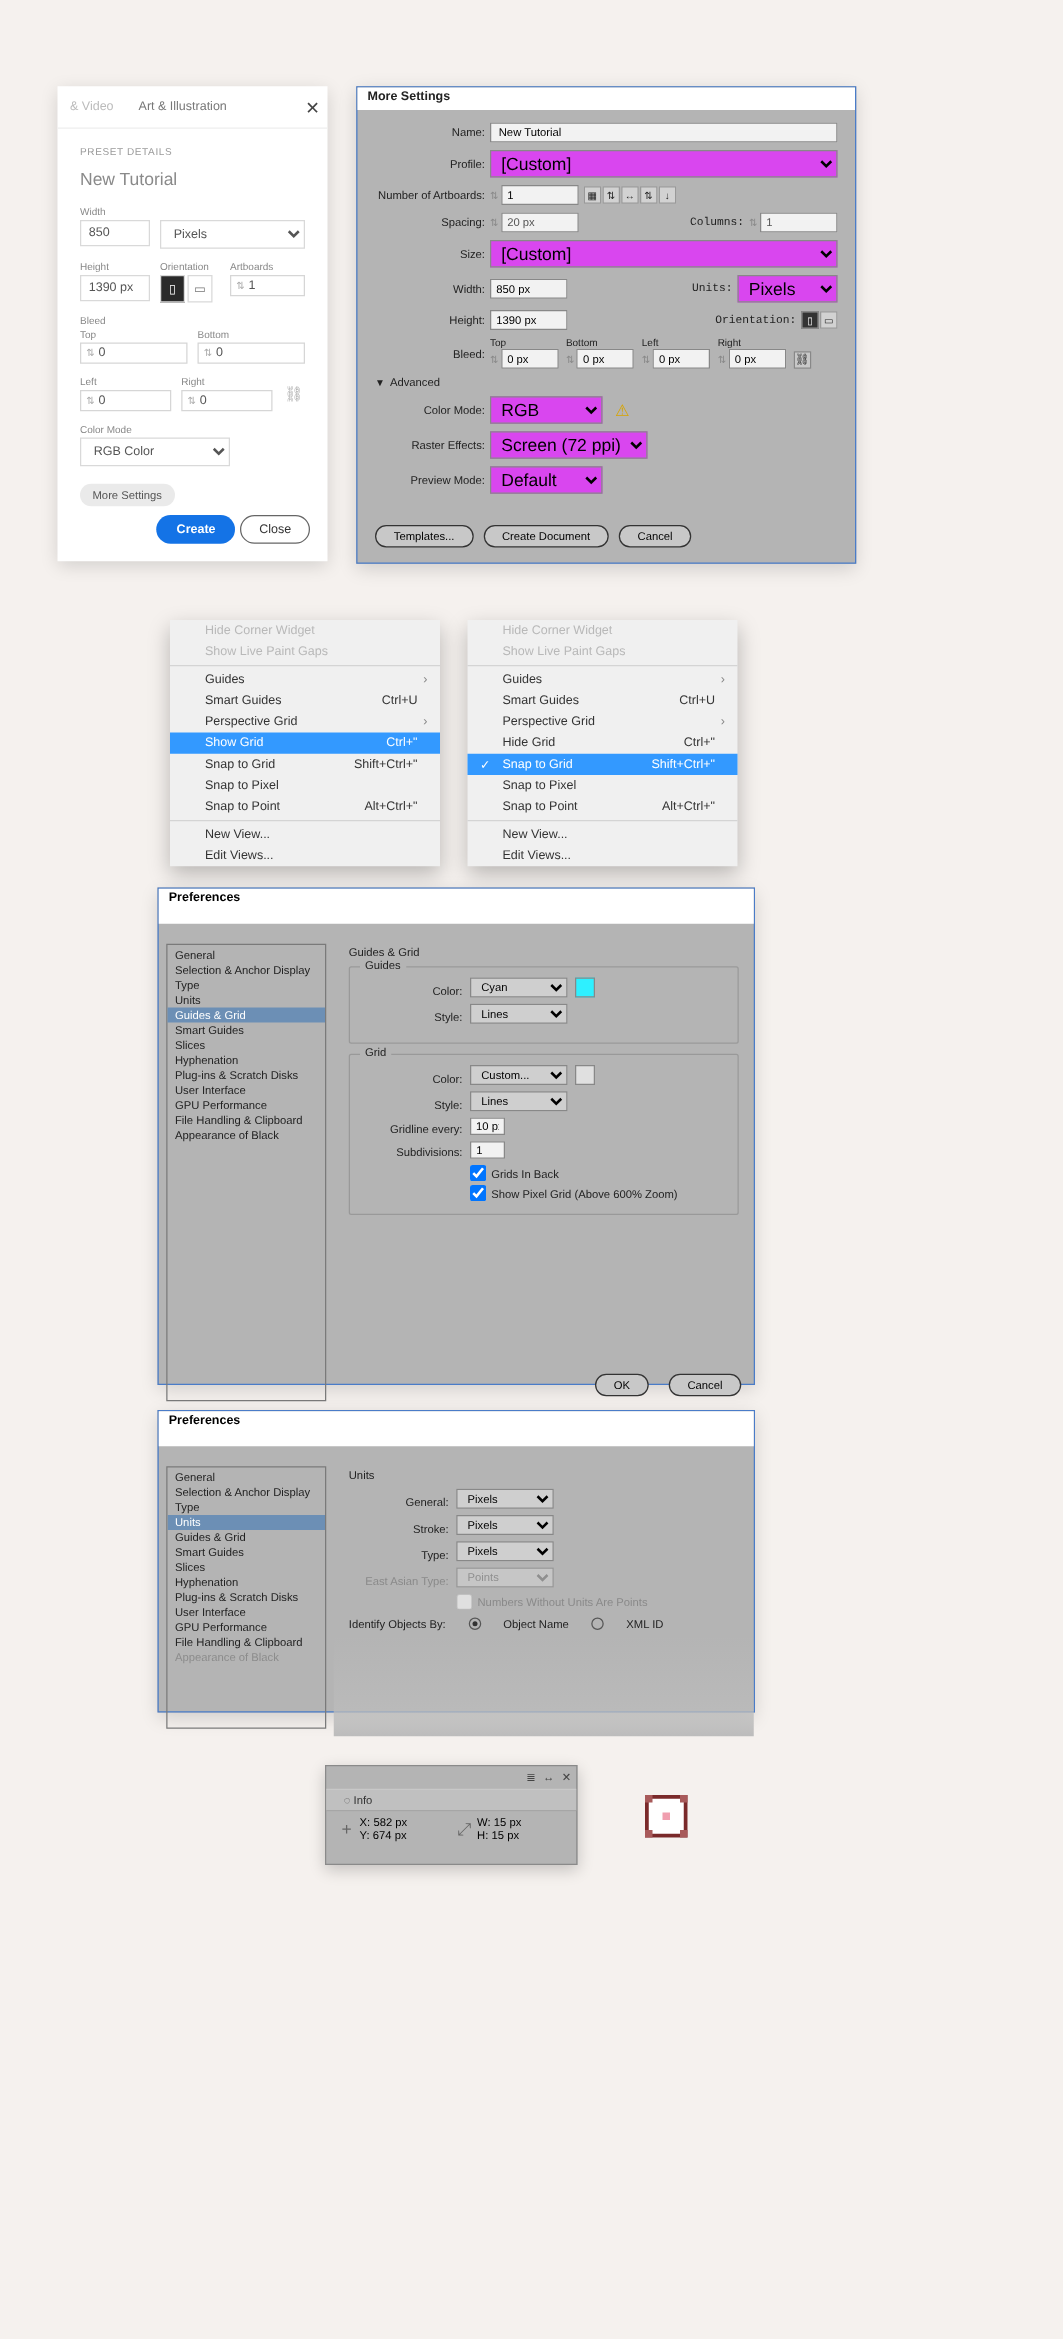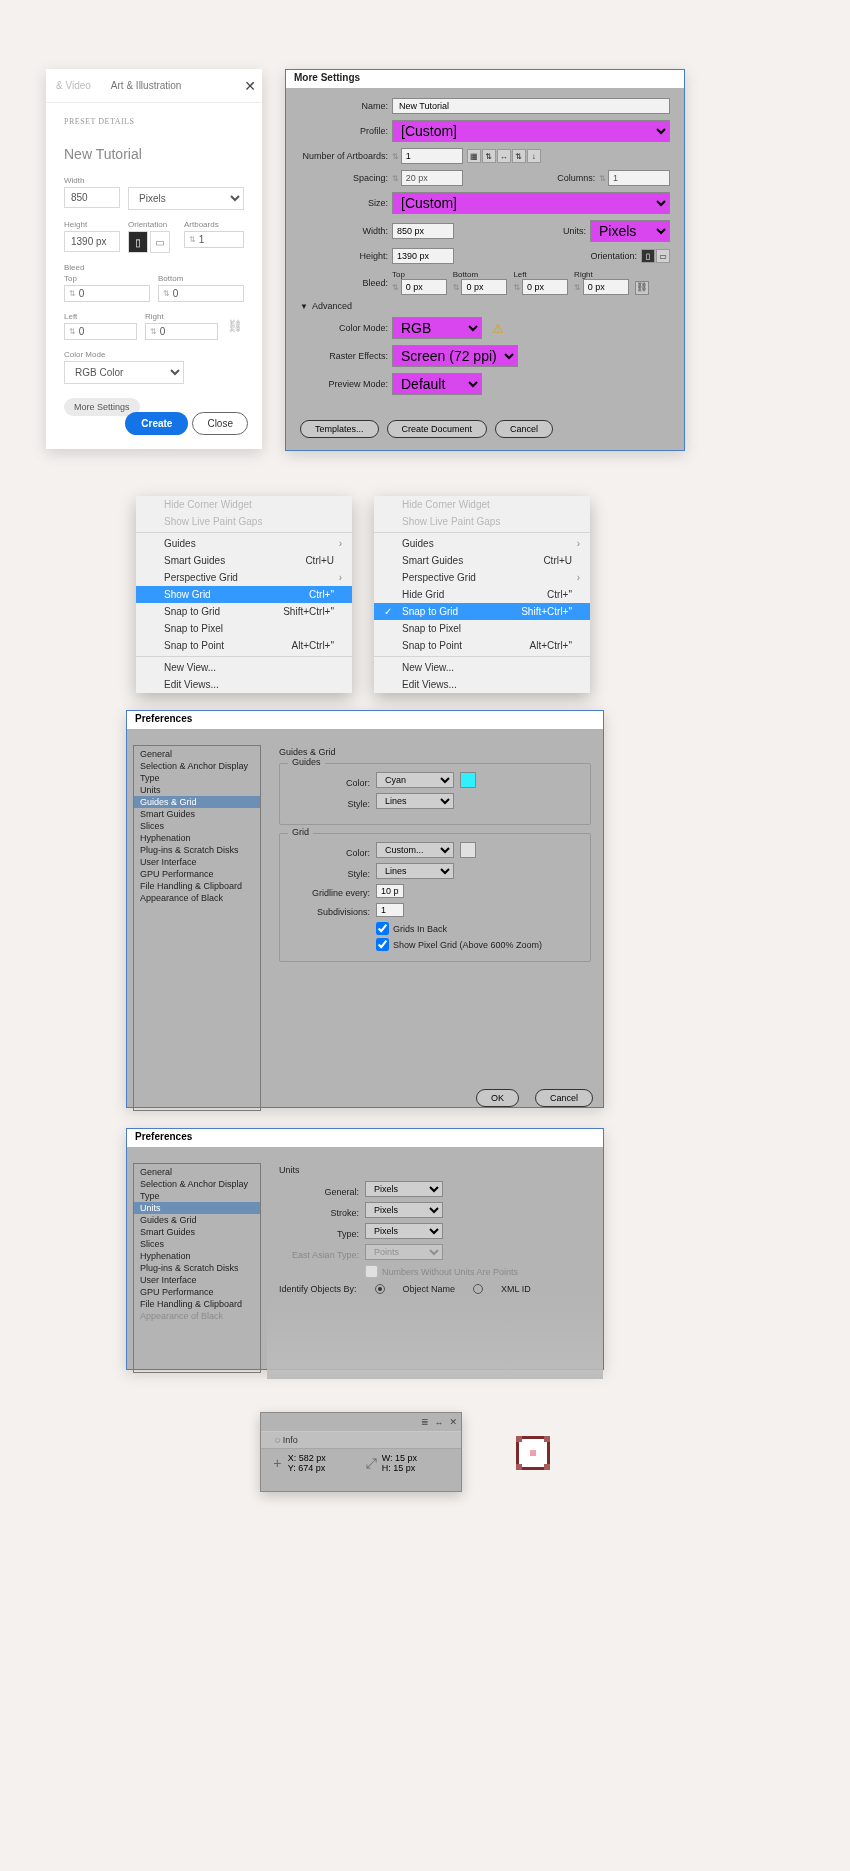--- a/index.html
+++ b/index.html
@@ -5,21 +5,21 @@
   * { box-sizing: border-box; margin: 0; padding: 0; font-family: "Segoe UI", Tahoma, Arial, sans-serif; }
   body { background: #f5f1ee; width: 850px; }
 
   
   .panel1-wrap { position: absolute; left: 46px; top: 69px; width: 216px; height: 380px; background: #fff; box-shadow: 0 4px 14px rgba(0,0,0,.15); }
   .panel1-top { height: 34px; display: flex; align-items: center; font-size: 10px; color: #777; border-bottom: 1px solid #eee; }
   .panel1-tab { padding: 0 10px; color: #bbb; }
   .panel1-tab.active { color: #777; }
   .panel1-close { margin-left: auto; margin-right: 6px; font-size: 14px; cursor: pointer; color: #444; }
   .panel1-body { padding: 14px 18px 0 18px; font-size: 9px; color: #777; }
-  .panel1-preset { letter-spacing: .5px; font-size: 8px; color: #9a9a9a; margin-bottom: 20px; font-family: Liberation Serif, serif; }
+  .panel1-preset { letter-spacing: .5px; font-size: 8px; color: #9a9a9a; margin-bottom: 9px; }
   .panel1-name { font-size: 14px; color: #8a8a8a; margin-bottom: 14px; }
   .p1-label { font-size: 8px; color: #888; margin-bottom: 2px; }
   .p1-row { display: flex; gap: 8px; margin-bottom: 10px; }
   .p1-field { flex: 1; }
   .p1-input { width: 100%; font-size: 10px; padding: 4px 6px; border: 1px solid #d9d9d9; background: #fff; color: #555; }
   .p1-select { width: 100%; font-size: 10px; padding: 4px 6px; border: 1px solid #d9d9d9; background: #fff; color: #555; }
   .p1-icon-pair { display: flex; gap: 2px; }
   .p1-icon-box { width: 20px; height: 22px; border: 1px solid #d9d9d9; display: flex; align-items: center; justify-content: center; font-size: 10px; }
   .p1-icon-box.sel { background: #2a2a2a; color: #fff; }
   .p1-spin { display: flex; align-items: center; border: 1px solid #d6d6d6; padding: 2px 4px; font-size: 10px; color: #555; }
@@ -29,21 +29,21 @@
   .p1-footer { position: absolute; bottom: 14px; right: 14px; display: flex; gap: 4px; }
   .p1-btn-primary { background: #1473e6; color: #fff; border: none; border-radius: 12px; padding: 5px 16px; font-size: 10px; font-weight: 600; }
   .p1-btn-sec { background: #fff; border: 1px solid #666; border-radius: 12px; padding: 5px 14px; font-size: 10px; color: #333; }
 
   
   .panel2 { position: absolute; left: 285px; top: 69px; width: 400px; height: 382px; background: #b4b4b4; border: 1px solid #4a7cc8; box-shadow: 0 4px 14px rgba(0,0,0,.15); }
   .panel2-title { height: 18px; background: #fff; font-size: 10px; font-weight: 600; padding: 2px 8px; color: #222; }
   .panel2-body { padding: 10px 14px 46px 14px; font-size: 9px; color: #222; }
   .p2-row { display: flex; align-items: center; margin-bottom: 6px; gap: 4px; }
   .p2-lbl { width: 88px; text-align: right; font-size: 9px; color: #222; }
-  .p2-lbl2 { text-align: right; font-size: 9px; color: #222; }
+  .p2-lbl2 { text-align: right; font-size: 9px; color: #222; font-family: Liberation Mono, monospace; }
   .p2-input { flex: 1; background: #f2f2f2; border: 1px solid #888; padding: 2px 6px; font-size: 9px; }
   .p2-input-sm { width: 62px; background: #f2f2f2; border: 1px solid #888; padding: 2px 4px; font-size: 9px; }
   .p2-select { flex: 1; background: #d946ef; border: 1px solid #888; padding: 1px 4px; font-size: 14px; }
   .p2-spin { display: inline-flex; align-items: center; }
   .p2-spin::before { content: "⇅"; font-size: 8px; color: #888; margin-right: 2px; }
   .p2-iconset { display: flex; gap: 1px; }
   .p2-iconset span { width: 14px; height: 14px; background: #d2d2d2; border: 1px solid #999; display: inline-flex; align-items: center; justify-content: center; font-size: 8px; }
   .p2-disabled { color: #8a8a8a; }
   .p2-advanced { display: flex; align-items: center; gap: 4px; margin: 4px 0 6px 0; color:#222; }
   .p2-advanced::before { content: "▼"; font-size: 8px; }
@@ -62,21 +62,21 @@
   .menu-item.sel { background: #3399ff; color: #fff; }
   .menu-item.check::before { content: "✓"; position: absolute; left: 10px; }
   .menu-sep { height: 1px; background: #d4d4d4; margin: 2px 0; }
   .menu-key { margin-left: auto; color: inherit; }
   .menu-sub::after { content: "›"; position: absolute; right: 10px; color:#888; }
 
   
   .prefs { position: absolute; background:#b4b4b4; border:1px solid #4a7cc8; box-shadow:0 4px 14px rgba(0,0,0,.15); }
   .prefs1 { left:126px; top:710px; width:478px; height:398px; }
   .prefs2 { left:126px; top:1128px; width:478px; height:242px; }
-  .prefs-title { height:18px; background:#fff; font-size:10px; font-weight:600; padding:2px 8px; }
+  .prefs-title { height:28px; background:#fff; font-size:10px; font-weight:600; padding:2px 8px; }
   .prefs-body { display:flex; height:calc(100% - 18px);margin-top:10px; }
   .prefs-side { width:128px; border:1px solid #7a7a7a; margin:6px; padding:2px 0; font-size:9px; }
   .prefs-side div { padding:1px 6px; color:#222; }
   .prefs-side div.sel { background:#6c8fb5; color:#fff; }
   .prefs-main { flex:1; padding:8px 12px; font-size:9px; color:#222; position:relative; }
   .prefs-group-title { font-size:9px; color:#222; margin-bottom:6px; }
   .prefs-group { border:1px solid #999; border-radius:2px; padding:8px 10px 10px 10px; margin-bottom:8px; position:relative; }
   .prefs-group .legend { position:absolute; top:-7px; left:8px; background:#b4b4b4; padding:0 4px; font-size:9px; }
   .pg-row { display:flex; align-items:flex-end; margin-bottom:5px; }
   .pg-lbl { width:80px; text-align:right; margin-right:6px; }

